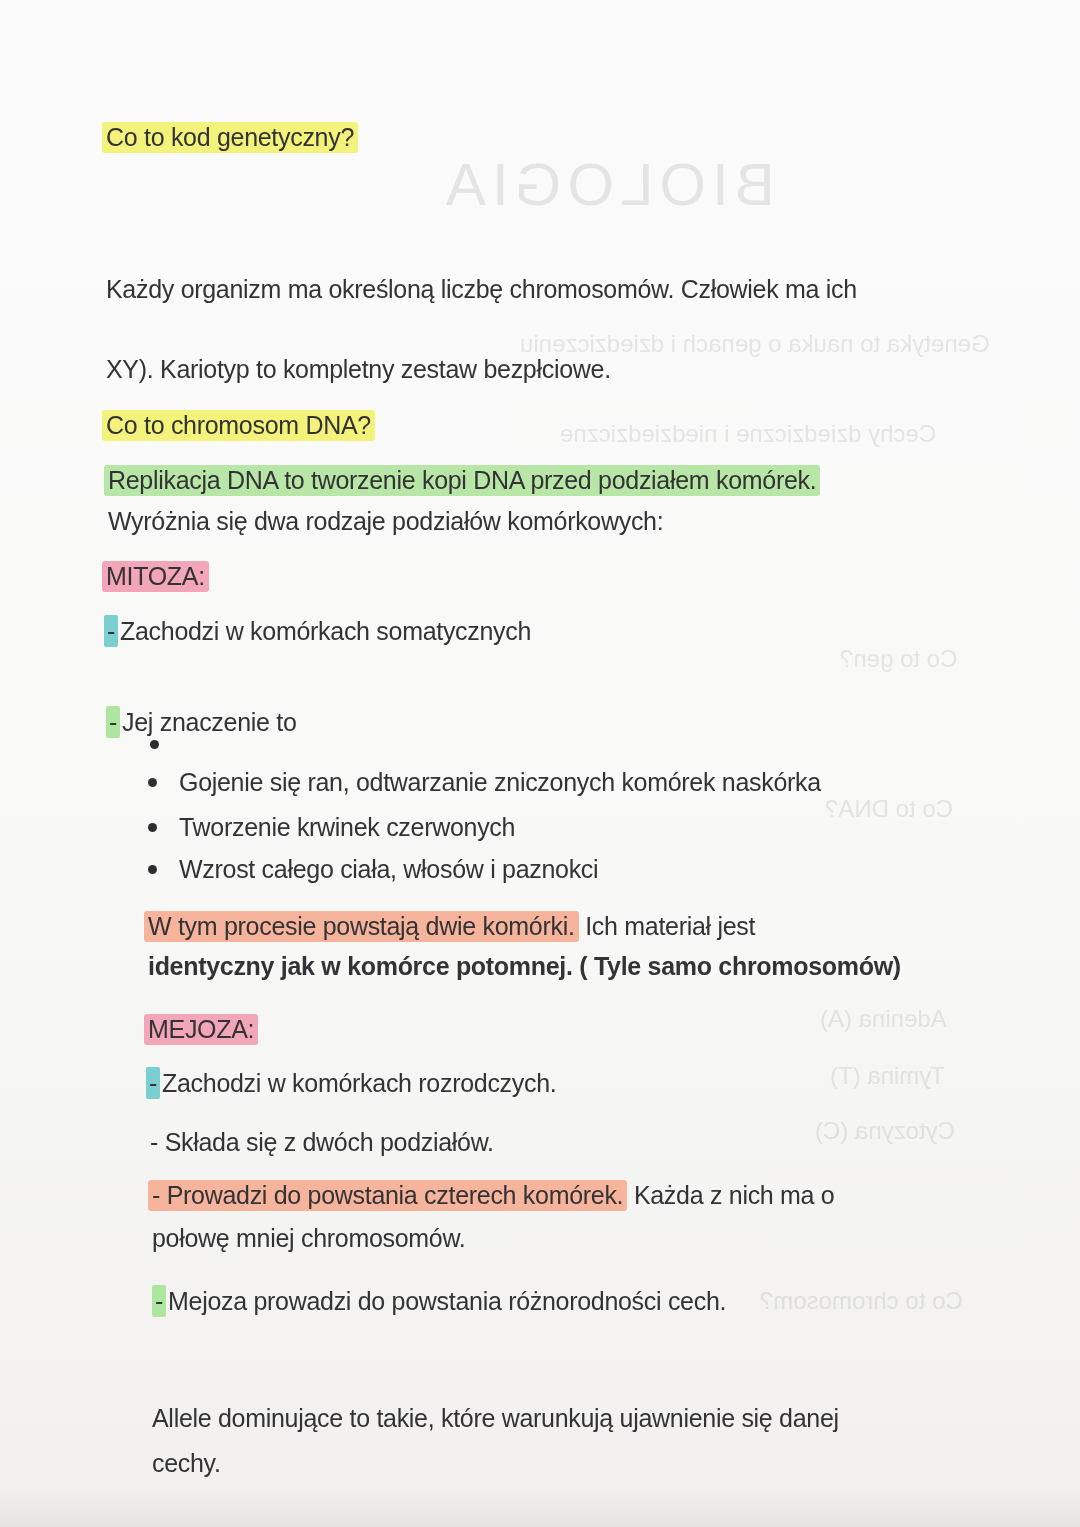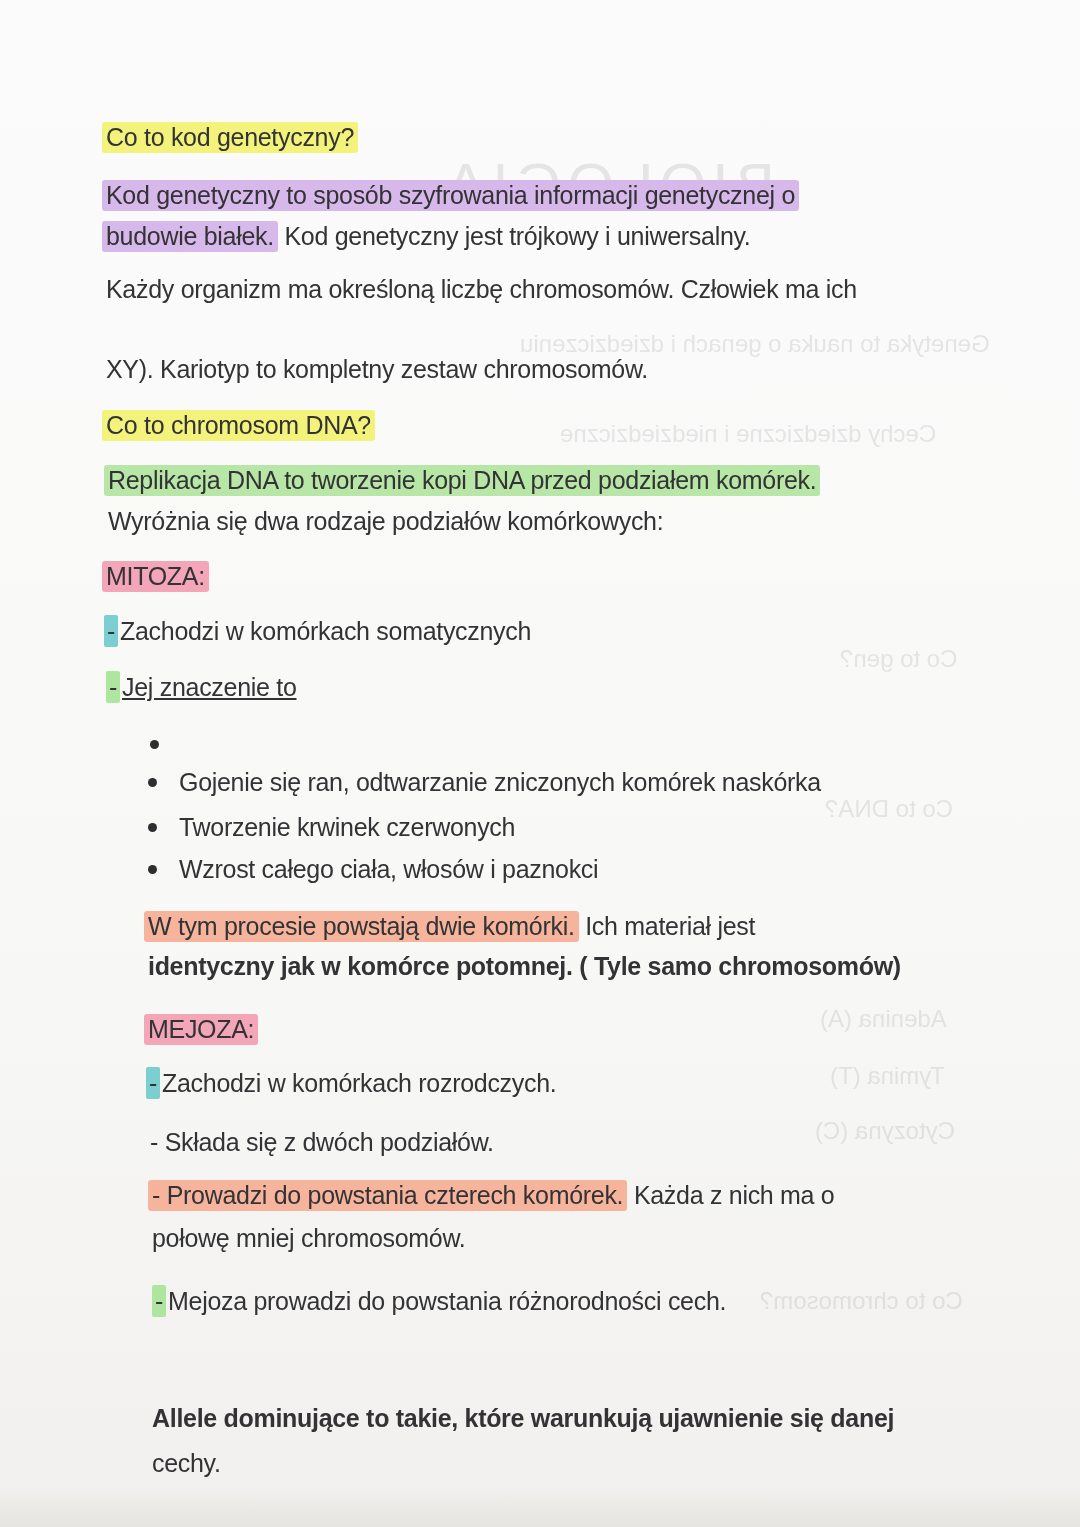--- a/index.html
+++ b/index.html
@@ -84,47 +84,41 @@
   <div class="ghost" style="left:825px; top:795px;">Co to DNA?</div>
   <div class="ghost" style="left:820px; top:1005px;">Adenina (A)</div>
   <div class="ghost" style="left:830px; top:1062px;">Tymina (T)</div>
   <div class="ghost" style="left:815px; top:1117px;">Cytozyna (C)</div>
   <div class="ghost" style="left:760px; top:1287px;">Co to chromosom?</div>
 
   <div class="line" style="left:106px; top:121px;">
     <span class="hl hl-yellow">Co to kod genetyczny?</span>
   </div>
 
-  <div class="line" style="left:106px; top:179px;">
-    <span class="hl hl-purple">Kod genetyczny to sposób szyfrowania informacji genetycznej o</span>
-  </div>
-  <div class="line" style="left:106px; top:220px;">
-    <span class="hl hl-purple">budowie białek.</span><span> Kod genetyczny jest trójkowy i uniwersalny.</span>
-  </div>
 
   <div class="line" style="left:106px; top:273px;">Każdy organizm ma określoną liczbę chromosomów. Człowiek ma ich</div>
-  <div class="line" style="left:106px; top:353px;">XY). Kariotyp to kompletny zestaw chromosomów.</div>
+  <div class="line" style="left:106px; top:353px;">XY). Kariotyp to kompletny zestaw bezpłciowe.</div>
 
   <div class="line" style="left:106px; top:409px;">
     <span class="hl hl-yellow">Co to chromosom DNA?</span>
   </div>
 
   <div class="line" style="left:108px; top:464px;">
     <span class="hl hl-green">Replikacja DNA to tworzenie kopi DNA przed podziałem komórek.</span>
   </div>
   <div class="line" style="left:108px; top:505px;">Wyróżnia się dwa rodzaje podziałów komórkowych:</div>
 
   <div class="line" style="left:106px; top:560px;">
     <span class="hl hl-pink">MITOZA:</span>
   </div>
 
   <div class="line" style="left:104px; top:615px;">
     <span class="dash hl-teal">-</span><span>Zachodzi w komórkach somatycznych</span>
   </div>
-  <div class="line" style="left:106px; top:671px;text-decoration:underline;">
+  <div class="line" style="left:106px; top:706px;">
     <span class="dash hl-lgreen">-</span><span>Jej znaczenie to</span>
   </div>
 
   <div class="line" style="left:150px; top:728px;">
     <span class="bullet"></span>
   </div>
   <div class="line" style="left:148px; top:811px;">
     <span class="bullet"></span><span>Tworzenie krwinek czerwonych</span>
   </div>
   <div class="line" style="left:148px; top:766px;">
@@ -150,16 +144,16 @@
 
   <div class="line" style="left:152px; top:1179px;">
     <span class="hl hl-orange">- Prowadzi do powstania czterech komórek.</span><span> Każda z nich ma o</span>
   </div>
   <div class="line" style="left:152px; top:1222px;">połowę mniej chromosomów.</div>
 
   <div class="line" style="left:152px; top:1285px;">
     <span class="dash hl-lgreen">-</span><span>Mejoza prowadzi do powstania różnorodności cech.</span>
   </div>
 
-  <div class="line" style="left:152px; top:1402px;font-weight:bold;">Allele dominujące to takie, które warunkują ujawnienie się danej</div>
+  <div class="line" style="left:152px; top:1402px;">Allele dominujące to takie, które warunkują ujawnienie się danej</div>
   <div class="line" style="left:152px; top:1447px;">cechy.</div>
 
 </div>
 
 </body></html>

